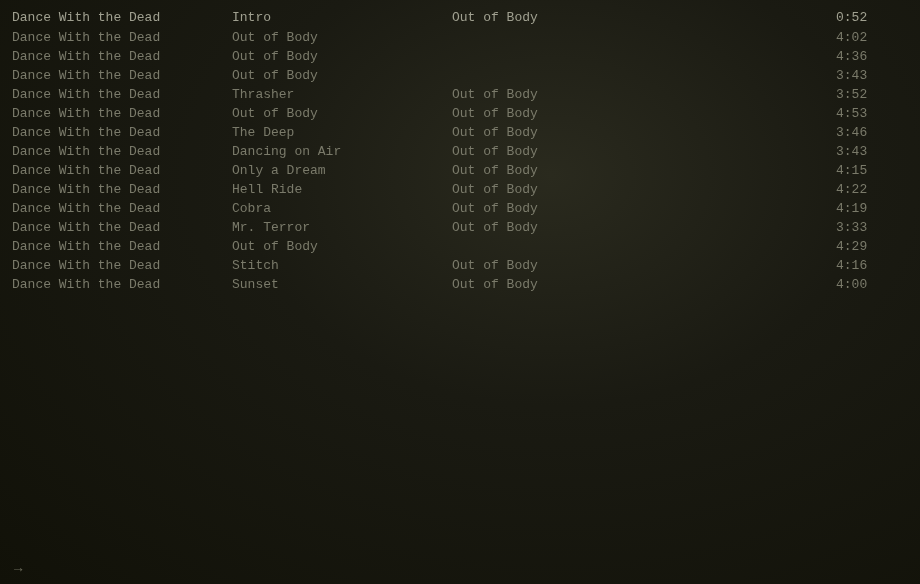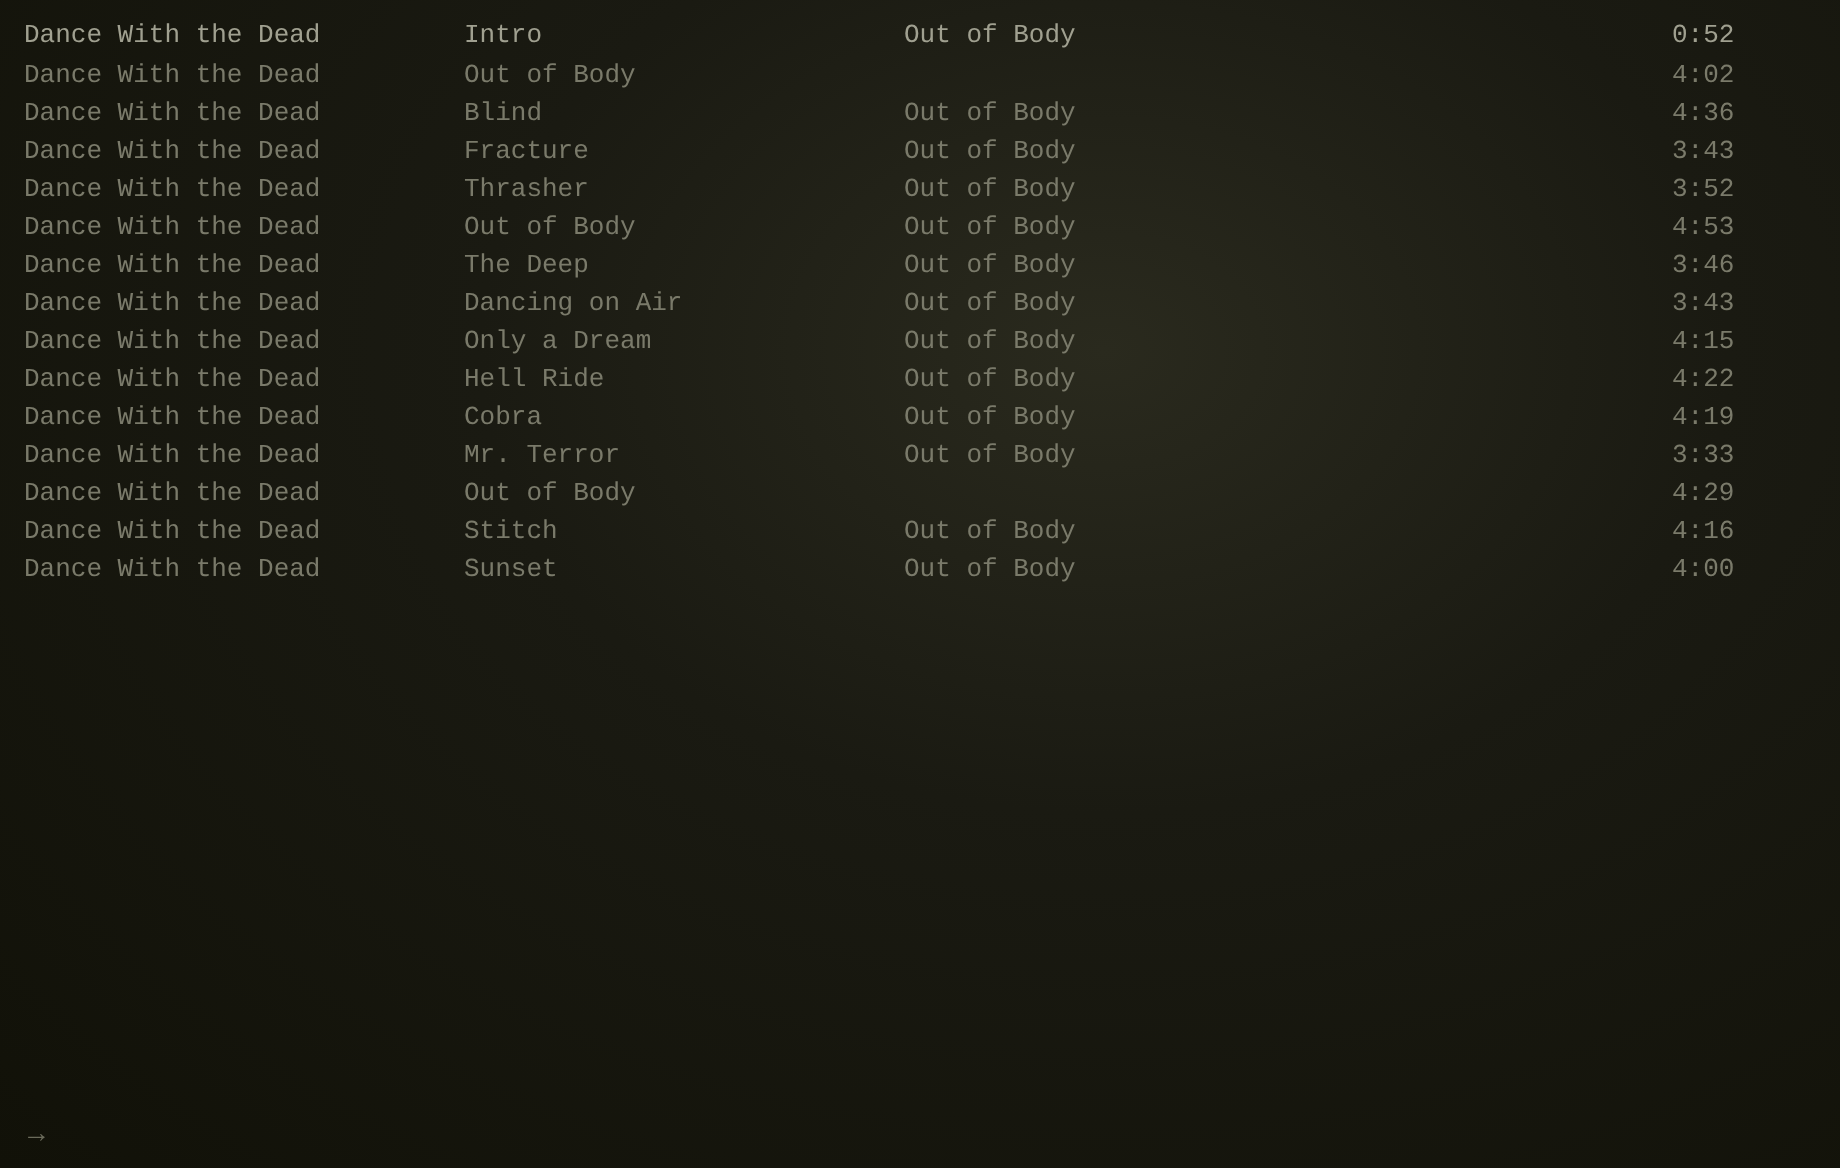--- a/index.html
+++ b/index.html
@@ -89,27 +89,25 @@
     <div class="col-duration">0:52</div>
   </div>
 
 <div class="track-row">
       <div class="col-artist">Dance With the Dead</div>
       <div class="col-album">Out of Body</div>
       <div class="col-duration">4:02</div>
     </div>
     <div class="track-row">
       <div class="col-artist">Dance With the Dead</div>
-      <div class="col-title">Blind</div>
       <div class="col-album">Out of Body</div>
       <div class="col-duration">4:36</div>
     </div>
     <div class="track-row">
       <div class="col-artist">Dance With the Dead</div>
-      <div class="col-title">Fracture</div>
       <div class="col-album">Out of Body</div>
       <div class="col-duration">3:43</div>
     </div>
     <div class="track-row">
       <div class="col-artist">Dance With the Dead</div>
       <div class="col-title">Thrasher</div>
       <div class="col-album">Out of Body</div>
       <div class="col-duration">3:52</div>
     </div>
     <div class="track-row">

